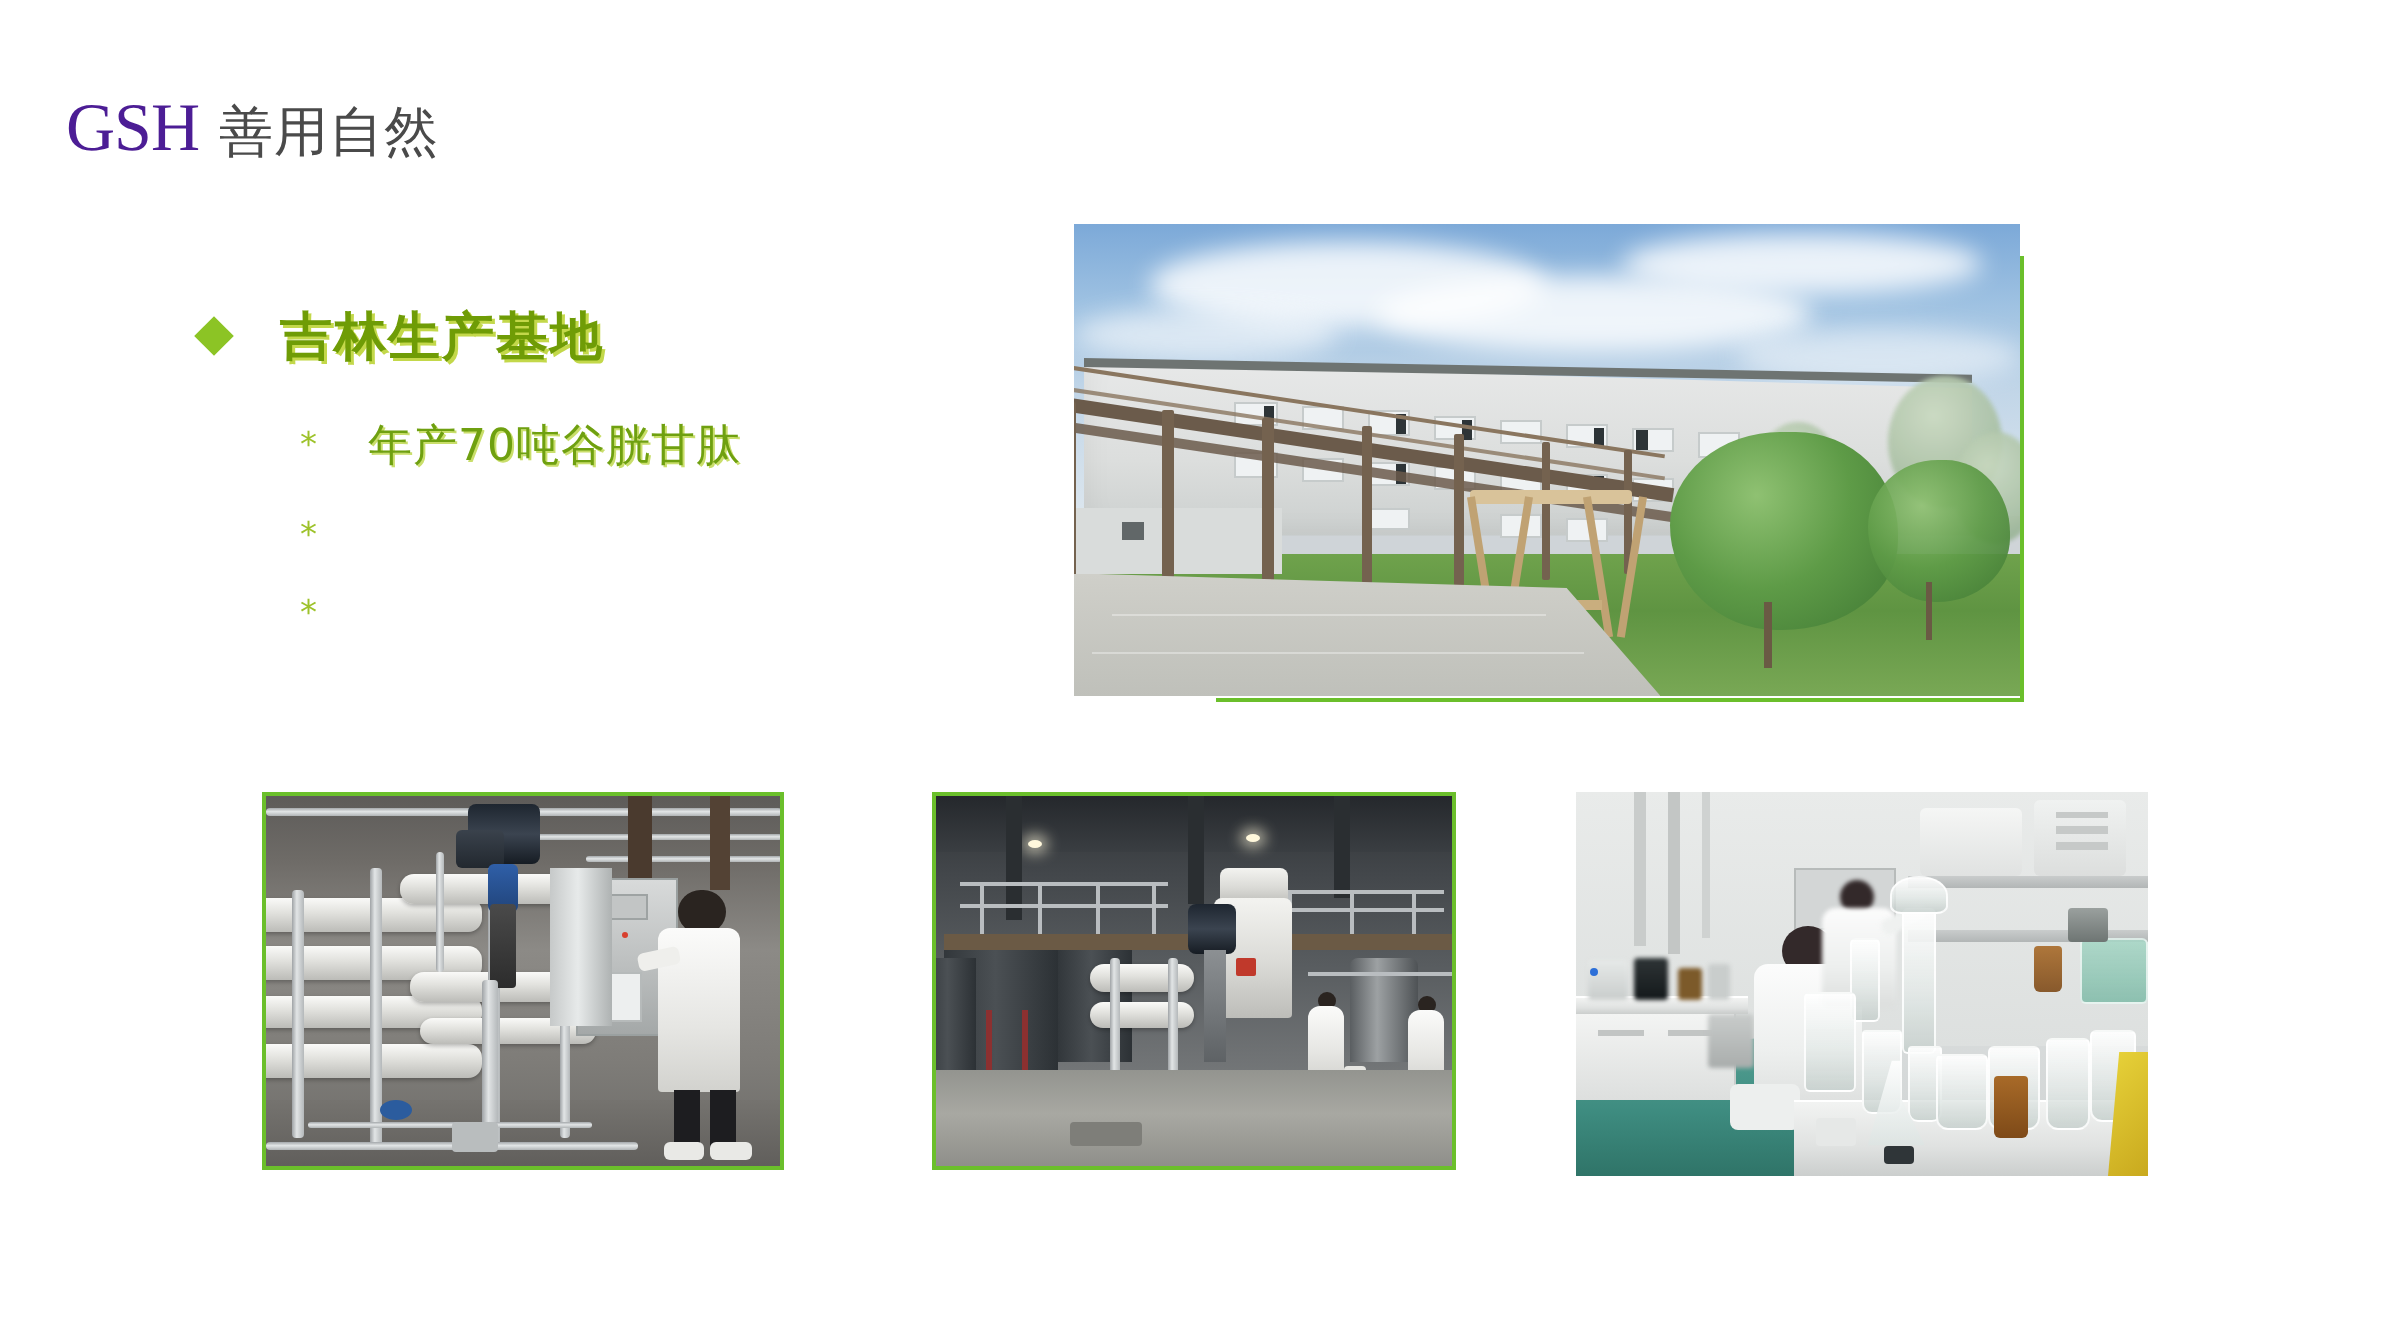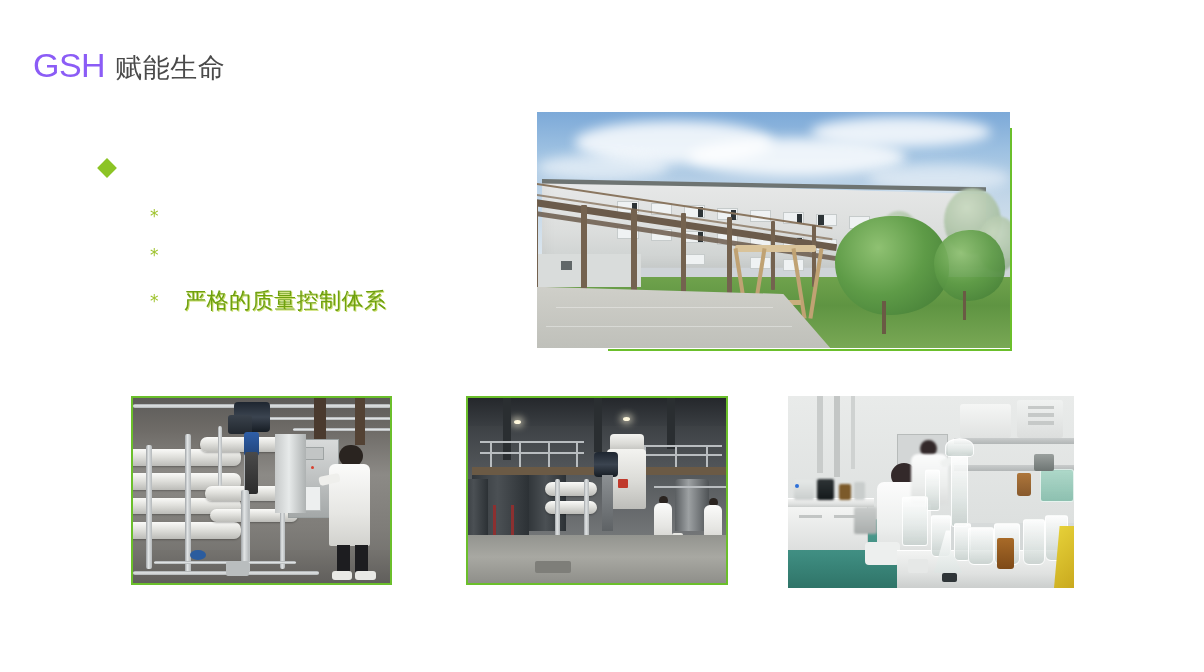--- a/index.html
+++ b/index.html
@@ -20,25 +20,25 @@
   
   .logo {
     position: absolute;
     left: 33px;
     top: 48px;
     display: flex;
     align-items: baseline;
     white-space: nowrap;
   }
   .logo-gsh {
-    font-family: Liberation Sans, sans-serif;
+    font-family: Liberation Serif, serif;
     font-size: 34px;
     font-weight: 400;
     letter-spacing: -0.5px;
-    color: #8b5cf6;
+    color: #4c1d95;
     line-height: 1;
   }
   .logo-cn {
     font-family: "DejaVu Sans", "Liberation Sans", sans-serif;
     font-size: 27px;
     font-weight: 400;
     color: #4A4A4A;
     line-height: 1;
     margin-left: 10px;
     letter-spacing: 0.5px;
@@ -332,38 +332,39 @@
   }
   .blur-soft { filter: blur(1.1px); }
 </style>
 </head>
 <body>
 
 <div class="slide">
 
   <div class="logo">
     <span class="logo-gsh">GSH</span>
-    <span class="logo-cn">赋能生命</span>
+    <span class="logo-cn">善用自然</span>
   </div>
 
 
   <div class="bullets">
     <div class="bullet-head">
       <span class="diamond"></span>
+      <span class="bullet-head-text">吉林生产基地</span>
     </div>
 
     <div class="sub-item">
       <span class="star">*</span>
+      <span class="sub-text">年产70吨谷胱甘肽</span>
     </div>
     <div class="sub-item">
       <span class="star">*</span>
     </div>
     <div class="sub-item">
       <span class="star">*</span>
-      <span class="sub-text">严格的质量控制体系</span>
     </div>
   </div>
 
   <div class="photo" id="hero">
     <div class="photo-inner">
       <div class="sky"></div>
       <div class="cloud c1"></div>
       <div class="cloud c2"></div>
       <div class="cloud c3"></div>
       <div class="cloud c4"></div>

